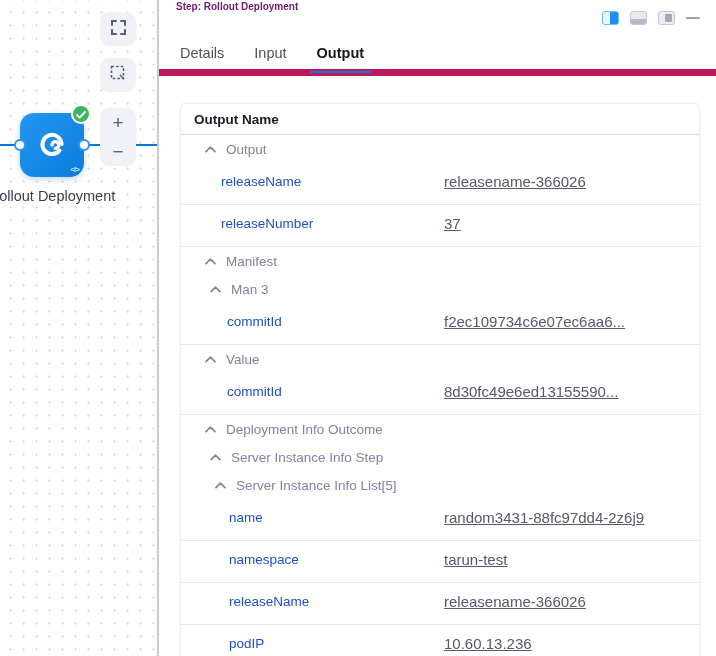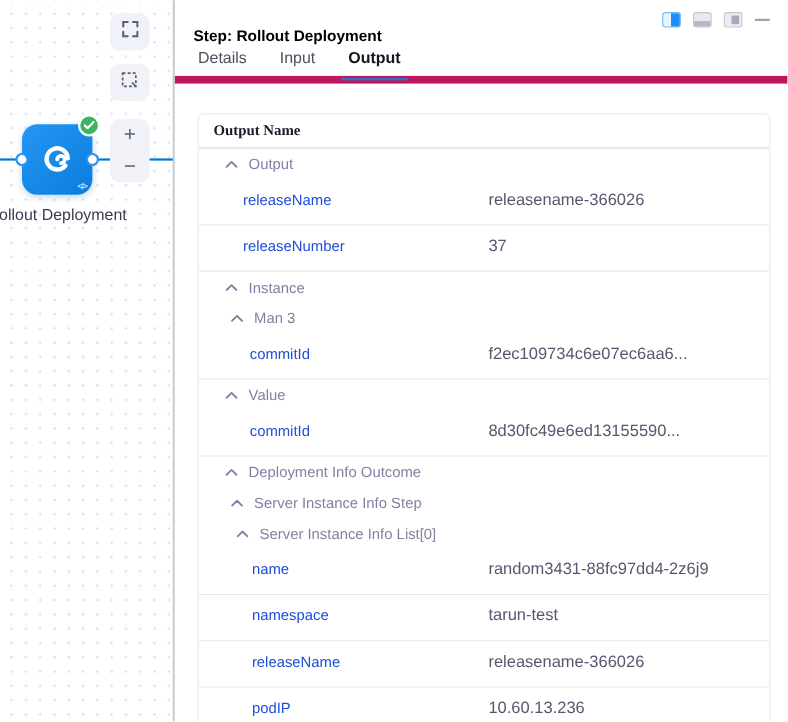--- a/index.html
+++ b/index.html
@@ -32,55 +32,55 @@
     background:#f1f1f8; display:flex; flex-direction:column; }
   .zoom-btn { flex:1; display:flex; align-items:center; justify-content:center;
     color:#5b5e78; font-size:19px; cursor:pointer; line-height:1; }
 
   
   .divider { position:absolute; left:157px; top:0; width:2px; height:656px; background:#c9cad6; cursor:col-resize; }
 
   
   .panel { position:absolute; left:159px; top:0; width:557px; height:656px; background:#fff; }
   .panel-header { position:relative; height:40px; }
-  .panel-title { position:absolute; left:17px; top:24px; font-size:14px; font-weight:bold; color:#000000; }
+  .panel-title { position:absolute; left:17px; top:1px; font-size:10px; font-weight:bold; color:#701a75; }
   .header-icons { position:absolute; right:16px; top:11px; display:flex; align-items:center; gap:11px; }
   .lay-icon { width:17px; height:14px; border-radius:3px; position:relative; cursor:pointer; }
   .lay-right { border:1.5px solid #74b9f3; background:#eaf5ff; }
   .lay-right::after { content:""; position:absolute; right:0; top:0; width:8px; height:100%; background:#1e90f5; border-radius:0 1.5px 1.5px 0; }
   .lay-bottom { border:1.5px solid #c5c6d4; background:#e9eaf1; }
   .lay-bottom::after { content:""; position:absolute; left:0; bottom:0; width:100%; height:5px; background:#b6b8c8; border-radius:0 0 1.5px 1.5px; }
   .lay-float { border:1.5px solid #c5c6d4; background:#ecedf3; }
   .lay-float::after { content:""; position:absolute; right:2px; top:2px; width:7px; height:8px; background:#a6a8bb; border-radius:1px; }
   .min-icon { width:14px; height:2.5px; background:#9ea0b2; border-radius:2px; cursor:pointer; }
 
   .tabbar { position:relative; height:36px; border-bottom:7px solid #be185d; display:flex; align-items:center;
     padding-left:21px; gap:30px; }
   .tab { font-size:14.5px; color:#4d4f5c; cursor:pointer; position:relative; padding:8px 0 11px; }
   .tab.active { font-weight:bold; color:#16161f; }
   .tab.active::after { content:""; position:absolute; left:-7px; right:-7px; bottom:-1px; height:2.5px; background:#2173d6; }
 
   .content { position:absolute; left:0; top:77px; width:557px; height:579px; overflow:hidden; background:#fff; }
   .card { position:absolute; left:21px; top:26px; width:520px; background:#fff;
     border:1px solid #ededf3; border-radius:5px; box-shadow:0 1px 4px rgba(40,41,61,.06); }
-  .thead { display:flex; height:31px; align-items:center; border-bottom:1px solid #d6d7e2;font-family:Liberation Serif, serif; }
+  .thead { display:flex; height:31px; align-items:center; border-bottom:1px solid #d6d7e2; }
   .th-name { width:263px; padding-left:13px; font-size:13.5px; font-weight:bold; color:#1b1b28; }
   .th-value { flex:1; font-size:13.5px; font-weight:bold; color:#1b1b28; }
 
   .row-group { display:flex; align-items:center; height:28px; }
   .row-group .chev { display:flex; align-items:center; cursor:pointer; }
   .row-group .glabel { margin-left:10px; font-size:13.5px; color:#8082a2; }
   .g1 .chev { padding-left:24px; } .g2 .chev { padding-left:29px; } .g3 .chev { padding-left:34px; }
 
   .row-kv { display:flex; align-items:flex-start; padding:10px 0 9px; border-bottom:1px solid #e6e7ef; }
   .row-kv:last-child { border-bottom:none; }
   .kv-key { width:263px; font-size:13.5px; color:#1d4ed8; padding-top:1px; }
   .k1 .kv-key { padding-left:40px; } .k2 .kv-key { padding-left:46px; } .k3 .kv-key { padding-left:48px; }
   .kv-value { flex:1; font-size:15px; color:#56586e; line-height:26px; margin-top:-4px; }
-  .kv-value .inner { max-width:205px; overflow-wrap:normal; }
+  .kv-value .inner { max-width:205px; overflow-wrap:normal;text-decoration:underline; }
 </style>
 </head>
 <body>
 
 <div class="app">
 
   <div class="canvas">
     <div class="edge-line"></div>
 
     <div class="tool-btn fullscreen">
@@ -171,21 +171,21 @@
     <div class="kv-value">
       <div class="inner">37</div>
     </div>
   </div>
             <div class="row-group g1">
     <span class="chev">
       <svg width="11" height="7" viewBox="0 0 11 7" fill="none" stroke="#8082a2" stroke-width="1.7" stroke-linecap="round" stroke-linejoin="round">
         <path d="M1 5.6 L5.5 1.2 L10 5.6"></path>
       </svg>
     </span>
-    <span class="glabel">Instance</span>
+    <span class="glabel">Manifest</span>
   </div>
             <div class="row-group g2">
     <span class="chev">
       <svg width="11" height="7" viewBox="0 0 11 7" fill="none" stroke="#8082a2" stroke-width="1.7" stroke-linecap="round" stroke-linejoin="round">
         <path d="M1 5.6 L5.5 1.2 L10 5.6"></path>
       </svg>
     </span>
     <span class="glabel">Man 3</span>
   </div>
             <div class="row-kv k2">
@@ -223,21 +223,21 @@
       </svg>
     </span>
     <span class="glabel">Server Instance Info Step</span>
   </div>
             <div class="row-group g3">
     <span class="chev">
       <svg width="11" height="7" viewBox="0 0 11 7" fill="none" stroke="#8082a2" stroke-width="1.7" stroke-linecap="round" stroke-linejoin="round">
         <path d="M1 5.6 L5.5 1.2 L10 5.6"></path>
       </svg>
     </span>
-    <span class="glabel">Server Instance Info List[0]</span>
+    <span class="glabel">Server Instance Info List[5]</span>
   </div>
             <div class="row-kv k3">
     <div class="kv-key">name</div>
     <div class="kv-value">
       <div class="inner">random3431-88fc97dd4-2z6j9</div>
     </div>
   </div>
             <div class="row-kv k3">
     <div class="kv-key">namespace</div>
     <div class="kv-value">

